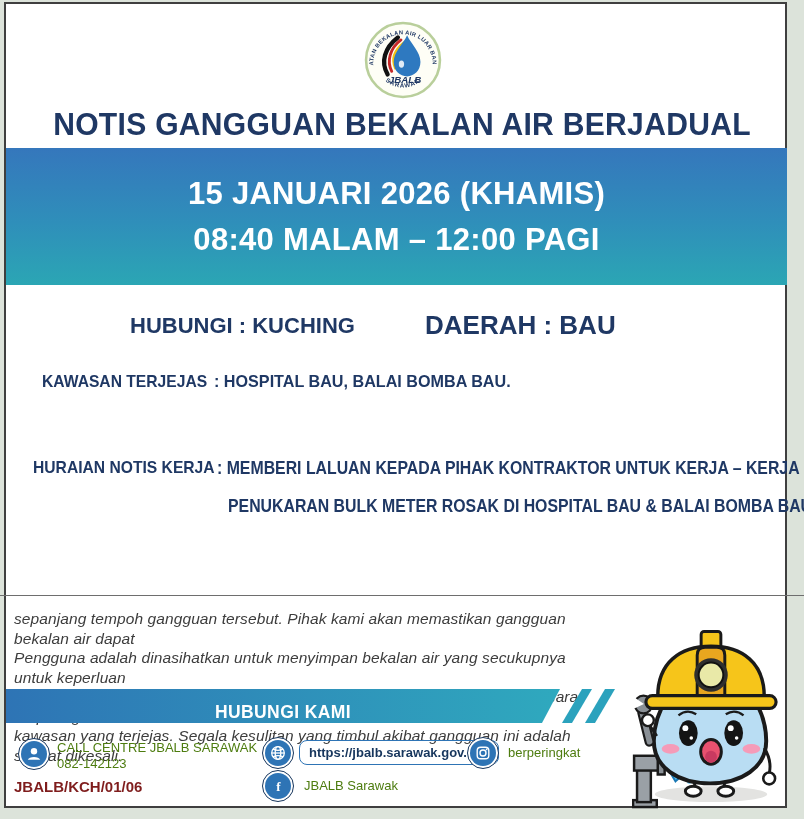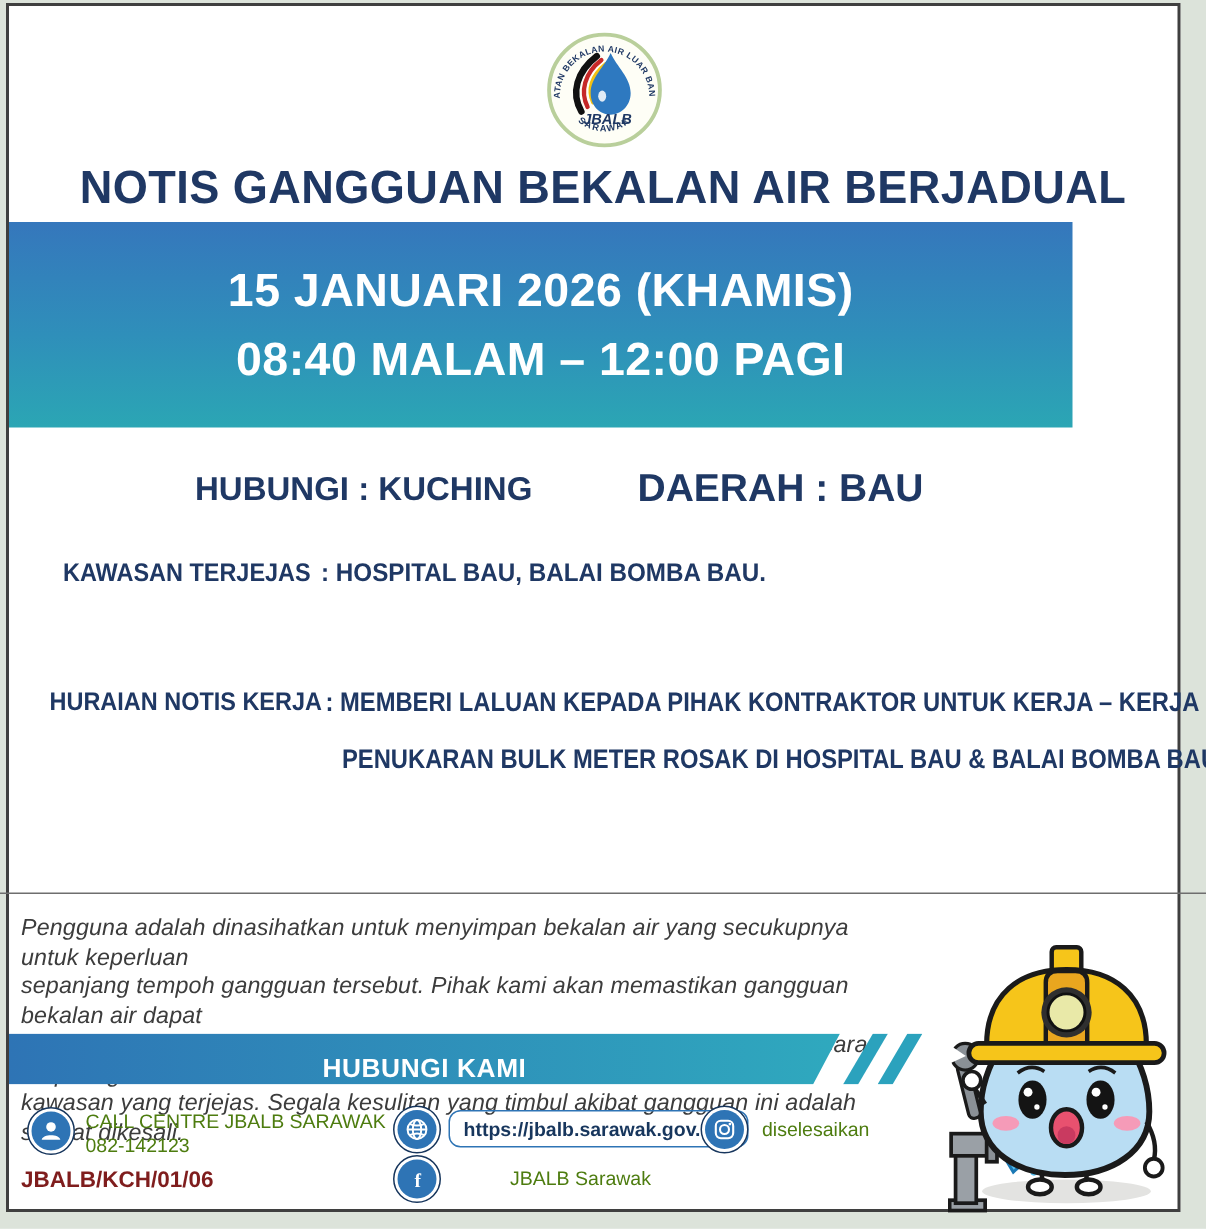--- a/index.html
+++ b/index.html
@@ -7,21 +7,21 @@
   .frame{position:absolute;left:4px;top:2px;width:783px;height:806px;background:#ffffff;border:2px solid #3f3f3f;box-sizing:border-box;}
 
   
   .logo{position:absolute;left:364px;top:21px;width:78px;height:78px;}
 
   
   .title{position:absolute;top:107px;left:50%;transform:translateX(-50%) scaleX(.97);transform-origin:center;
     white-space:nowrap;font-size:31px;font-weight:bold;color:#1f3864;letter-spacing:.3px;}
 
   
-  .banner{position:absolute;left:6px;top:148px;width:709px;height:137px;
+  .banner{position:absolute;left:6px;top:148px;width:781px;height:137px;
     background:linear-gradient(180deg,#3577bc 0%,#2f8fba 55%,#2ba6b4 100%);
     display:flex;flex-direction:column;align-items:center;justify-content:center;gap:2px;}
   .banner .bline{color:#ffffff;font-size:31px;font-weight:bold;line-height:44px;letter-spacing:.3px;}
 
   
   .navy{color:#1f3864;font-weight:bold;}
   .bahagian{position:absolute;left:130px;top:313px;font-size:22px;}
   .daerah{position:absolute;left:425px;top:310px;font-size:26px;}
   .k-label{position:absolute;left:42px;top:372px;font-size:17px;transform:scaleX(.92);transform-origin:left;}
   .k-value{position:absolute;left:214px;top:372px;font-size:17px;transform:scaleX(.95);transform-origin:left;}
@@ -49,21 +49,21 @@
   
   .cicon{position:absolute;width:32px;height:32px;border:1.3px solid #17365d;border-radius:50%;
     display:flex;align-items:center;justify-content:center;box-sizing:border-box;background:#fff;}
   .cfill{width:26px;height:26px;background:#2e74b5;border-radius:50%;display:flex;align-items:center;justify-content:center;}
   .ctext{position:absolute;color:#4d7c0f;font-weight:normal;font-size:13px;line-height:16px;}
   .call-block{left:57px;top:740px;}
   .refno{position:absolute;left:14px;top:778px;font-size:15px;font-weight:bold;color:#7f1d1d;}
   .urlbox{position:absolute;left:299px;top:740px;height:25px;border:1.5px solid #2e74b5;border-radius:8px;
     padding:0 9px;display:flex;align-items:center;box-sizing:border-box;}
   .urlbox span{color:#17365d;font-weight:bold;font-size:13px;}
-  .fb-label{left:304px;top:778px;margin-left:36px;}
+  .fb-label{left:304px;top:778px;}
   .ig-label{left:508px;top:745px;}
 
   .mascot{position:absolute;left:632px;top:598px;width:158px;height:212px;}
 </style>
 </head>
 <body>
 
 <div id="canvas">
   <div class="frame"></div>
 
@@ -106,22 +106,22 @@
   <div class="k-label navy">KAWASAN TERJEJAS</div>
   <div class="k-value navy">: HOSPITAL BAU, BALAI BOMBA BAU.</div>
 
   <div class="h-label navy">HURAIAN NOTIS KERJA</div>
   <div class="h-line1 navy">: MEMBERI LALUAN KEPADA PIHAK KONTRAKTOR UNTUK KERJA – KERJA</div>
   <div class="h-line2 navy">PENUKARAN BULK METER ROSAK DI HOSPITAL BAU &amp; BALAI BOMBA BAU.</div>
 
   <div class="divider"></div>
 
   <div class="advisory">
+    <div>sepanjang tempoh gangguan tersebut. Pihak kami akan memastikan gangguan bekalan air dapat</div>
     <div>Pengguna adalah dinasihatkan untuk menyimpan bekalan air yang secukupnya untuk keperluan</div>
-    <div>sepanjang tempoh gangguan tersebut. Pihak kami akan memastikan gangguan bekalan air dapat</div>
     <div>diselesaikan dengan secepat mungkin dan bekalan air akan kembali pulih secara berperingkat di</div>
     <div>kawasan yang terjejas. Segala kesulitan yang timbul akibat gangguan ini adalah sangat dikesali.</div>
   </div>
 
   <div class="contact-banner">
     <span>HUBUNGI KAMI</span>
   </div>
   <div class="stripe s1"></div>
   <div class="stripe s2"></div>
 
@@ -164,21 +164,21 @@
 
   <div class="cicon" style="left:467px;top:737px;">
     <div class="cfill">
       <svg width="18" height="18" viewBox="0 0 18 18" fill="none" stroke="#ffffff" stroke-width="1.4">
         <rect x="3.2" y="3.2" width="11.6" height="11.6" rx="3.4"></rect>
         <circle cx="9" cy="9" r="3"></circle>
         <circle cx="12.6" cy="5.4" r="0.9" fill="#ffffff" stroke="none"></circle>
       </svg>
     </div>
   </div>
-  <div class="ctext ig-label">diselesaikan</div>
+  <div class="ctext ig-label">berperingkat</div>
 
   <svg class="mascot" viewBox="0 0 160 215">
     <ellipse cx="80" cy="199" rx="57" ry="8" fill="#e3e3e1"></ellipse>
 
     <g>
       <rect x="1" y="205" width="24" height="7" fill="#9aa0a6" stroke="#1a1a1a" stroke-width="2.5"></rect>
       <rect x="5" y="172" width="14" height="35" fill="#9aa0a6" stroke="#1a1a1a" stroke-width="2.5"></rect>
       <rect x="2" y="160" width="26" height="15" fill="#9aa0a6" stroke="#1a1a1a" stroke-width="2.5"></rect>
       <rect x="26" y="156" width="7" height="23" fill="#8a9096" stroke="#1a1a1a" stroke-width="2.5"></rect>
       <path d="M 36 166 C 48 156, 60 153, 68 158 C 58 160, 50 166, 45 174 Z" fill="#53bdf0" stroke="#1b79b5" stroke-width="2"></path>

